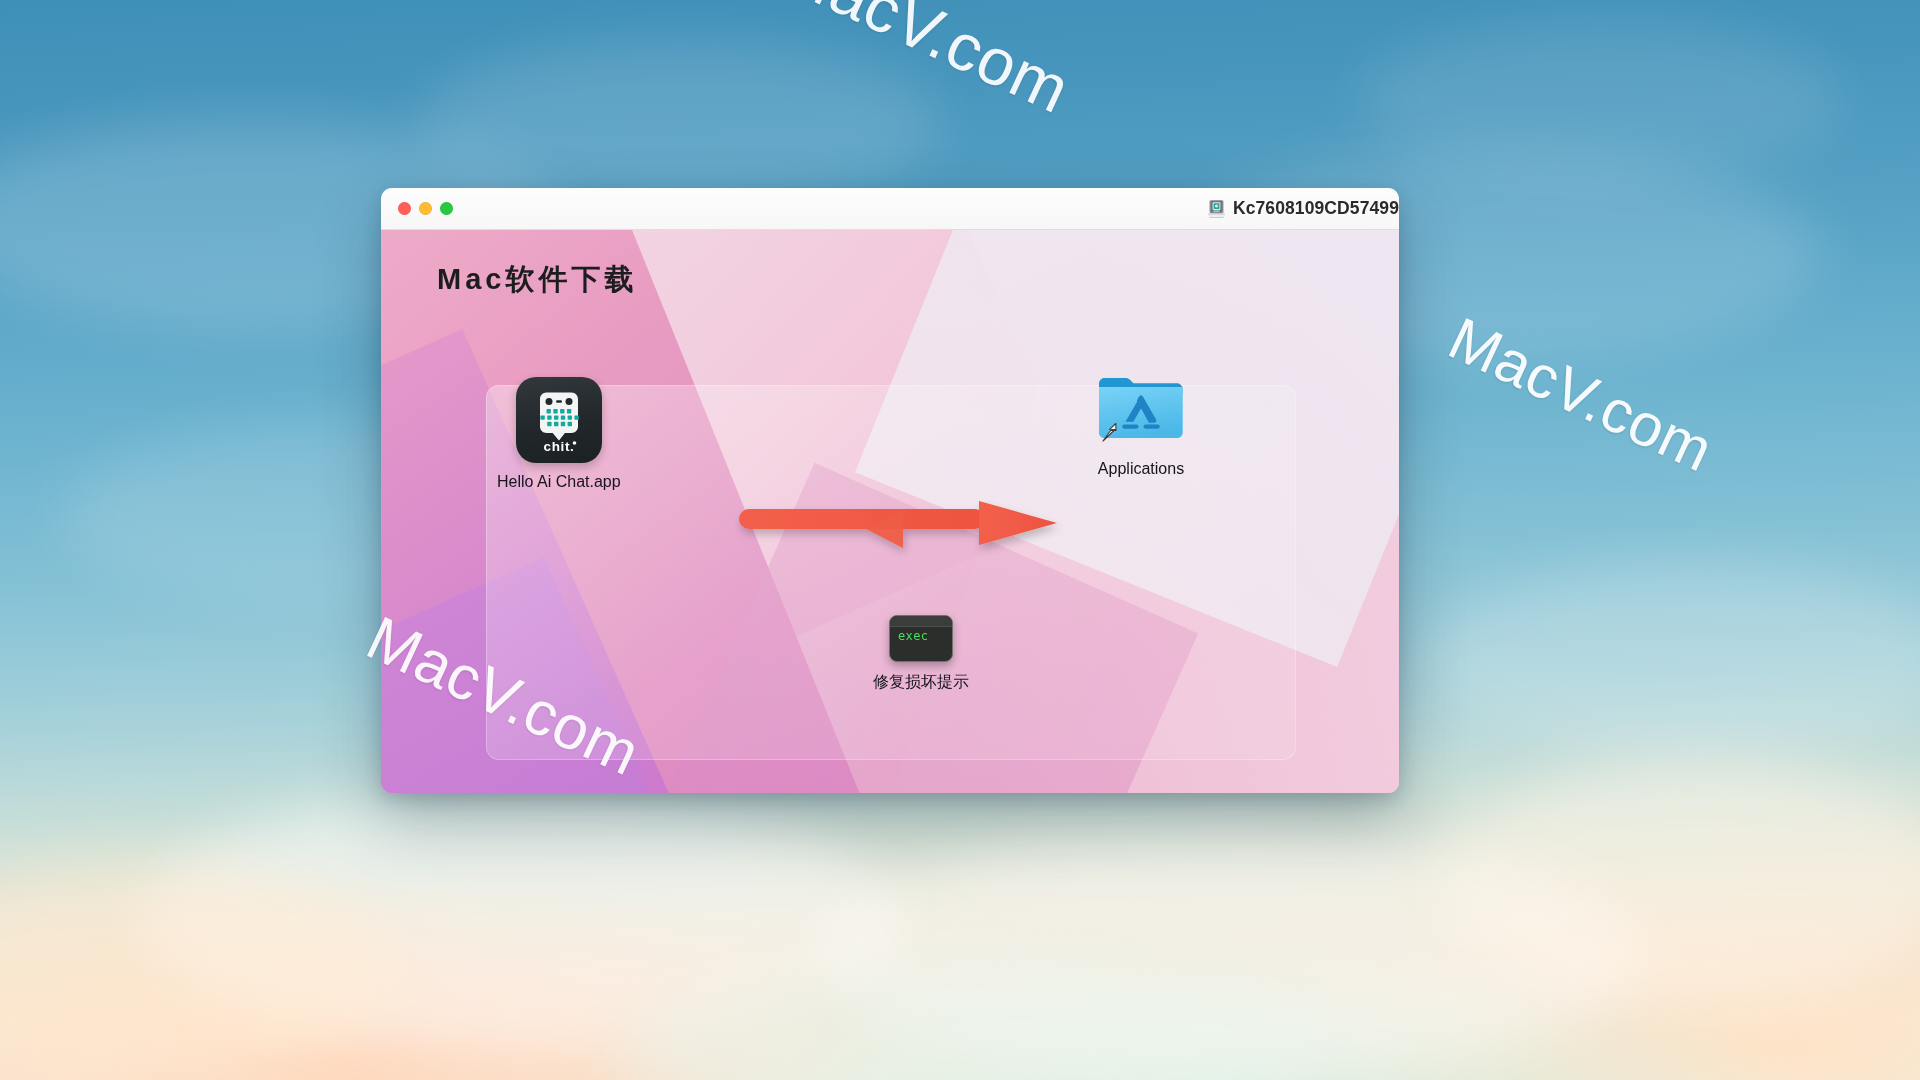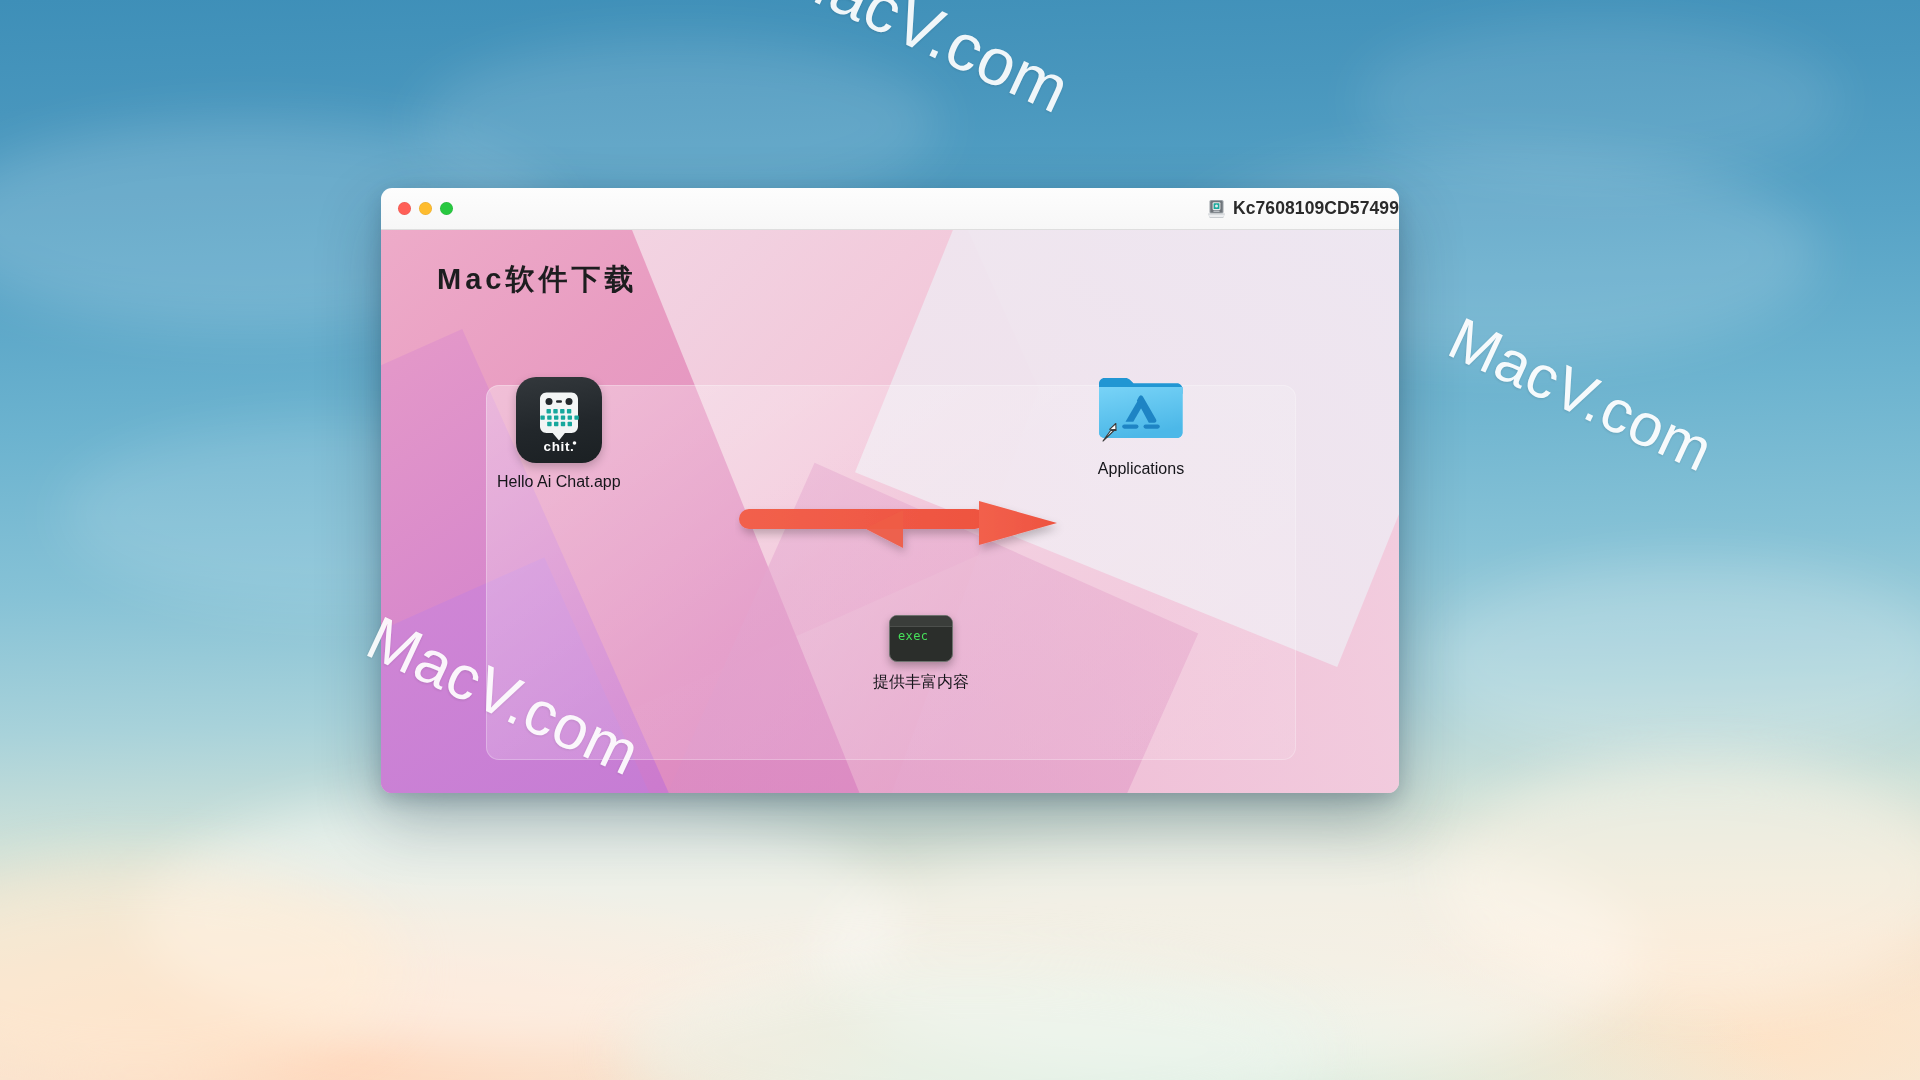--- a/index.html
+++ b/index.html
@@ -323,21 +323,21 @@
       </svg>
     </div>
     <div class="item-label">Hello Ai Chat.app</div>
   </div>
 
   <div class="item" id="item-exec">
     <div class="exec-icon">
       <div class="exec-top"></div>
       <div class="exec-text">exec</div>
     </div>
-    <div class="item-label">提供丰富内容</div>
+    <div class="item-label">修复损坏提示</div>
   </div>
 
   <div id="arrow">
     <svg viewBox="0 0 330 62" width="330" height="62">
       <defs>
         <linearGradient id="ag" x1="0" y1="0" x2="1" y2="0">
           <stop offset="0" stop-color="#f2604c"></stop>
           <stop offset="0.5" stop-color="#f05a46"></stop>
           <stop offset="1" stop-color="#ee5340"></stop>
         </linearGradient>

